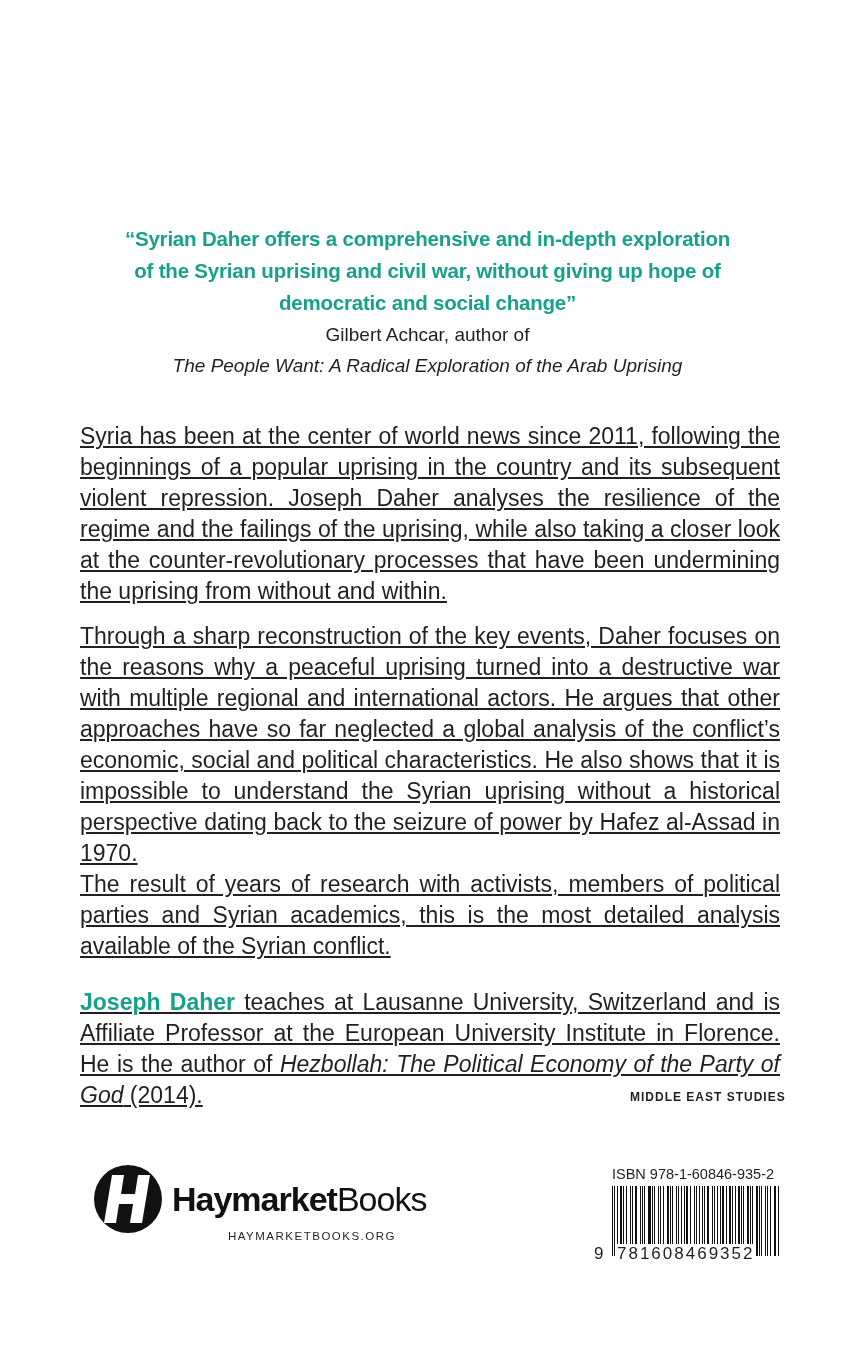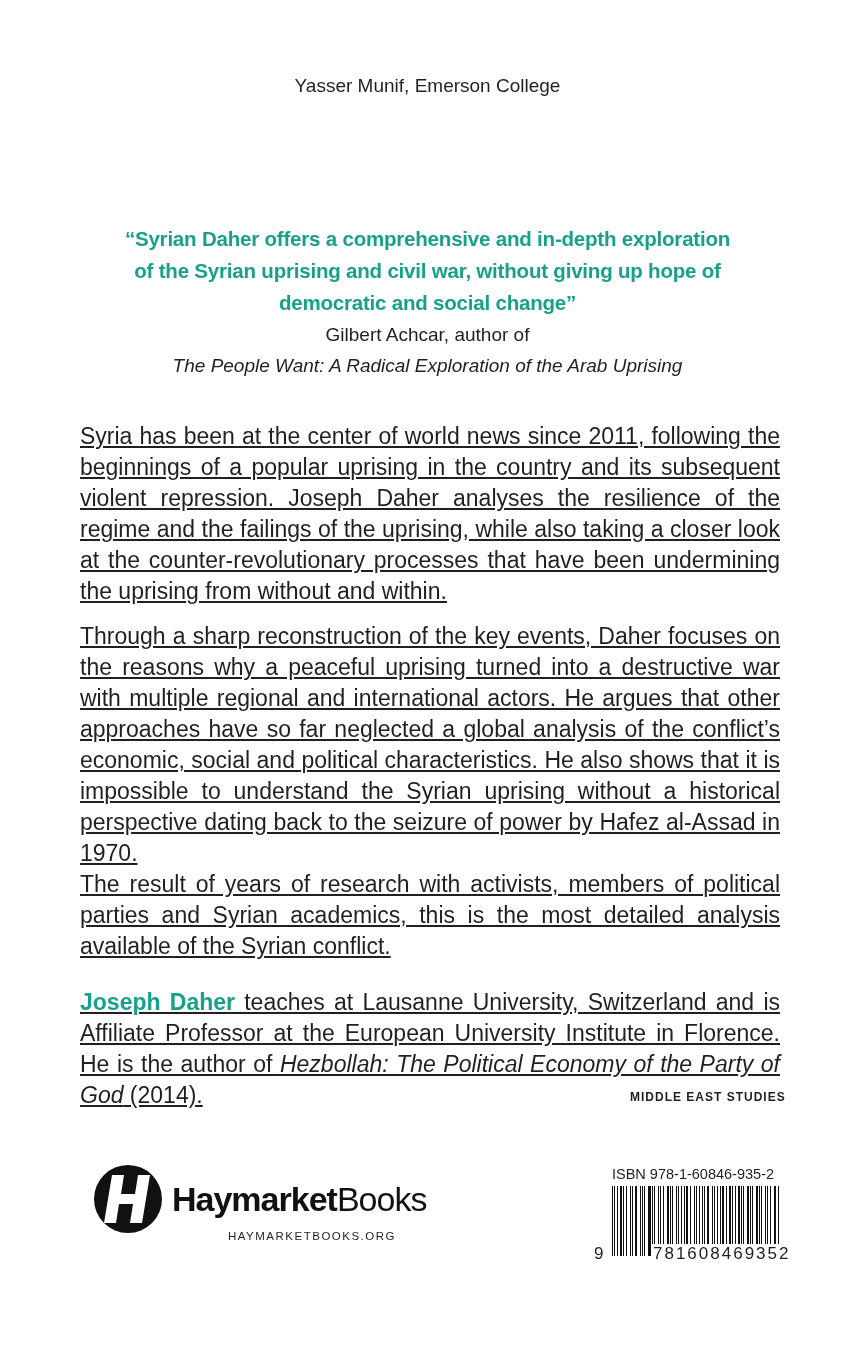--- a/index.html
+++ b/index.html
@@ -18,21 +18,20 @@
   .logo{position:absolute;left:94px;top:1165px;display:flex;align-items:center;}
   .logo-circle{width:68px;height:68px;border-radius:50%;background:#111;position:relative;overflow:hidden;}
   .logo-word{font-size:34px;margin-left:10px;letter-spacing:-1px;color:#111;}
   .logo-word b{font-weight:900;}
   .logo-url{position:absolute;left:228px;top:1230px;font-size:11.5px;letter-spacing:1.5px;color:#231f20;}
 </style>
 </head>
 <body>
 
 <div class="blurb" style="top:70px;">
-  <div class="attr">Yasser Munif, Emerson College</div>
 </div>
 
 <div class="blurb" style="top:223px;">
   <div class="quote">
     <div>“Syrian Daher offers a comprehensive and in-depth exploration</div>
     <div>of the Syrian uprising and civil war, without giving up hope of</div>
     <div>democratic and social change”</div>
   </div>
   <div class="attr">Gilbert Achcar, author of</div>
   <div class="attr"><i>The People Want: A Radical Exploration of the Arab Uprising</i></div>
@@ -109,13 +108,13 @@
     <span style="width: 1px; margin-right: 2px;"></span>
     <span style="width: 2px; margin-right: 3px;"></span>
     <span style="width: 1px; margin-right: 1px;"></span>
     <span style="width: 1px; margin-right: 2px;"></span>
     <span style="width: 2px; margin-right: 3px;"></span>
     <span style="width: 1px; margin-right: 1px;"></span>
     <span style="width: 1px; margin-right: 2px;"></span>
     <span style="width: 2px; margin-right: 3px;"></span>
   </div>
 <div class="digits" style="left:592px;">9</div>
-<div class="digits" style="left:615px;margin-left:36px;">781608469352</div>
+<div class="digits" style="left:615px;">781608469352</div>
 
 </body></html>

